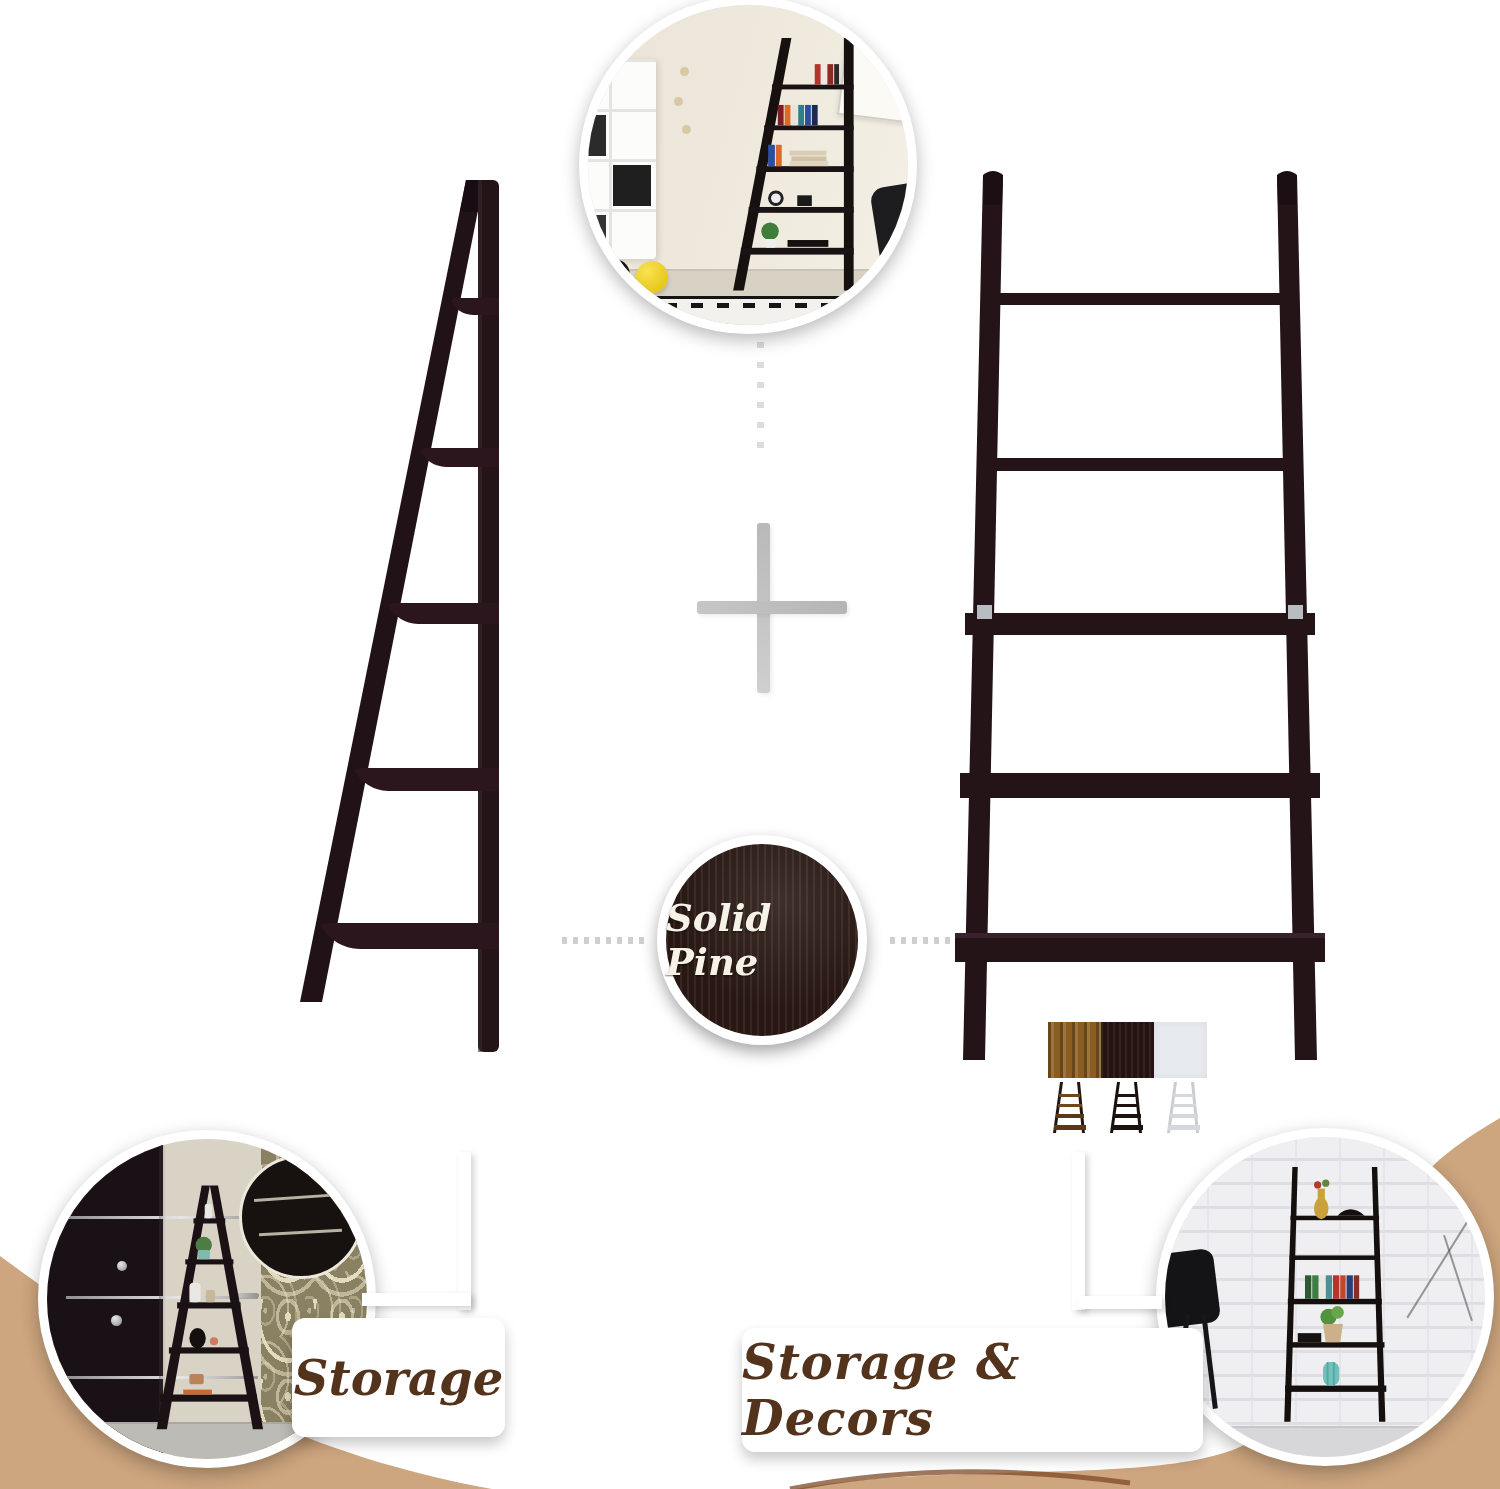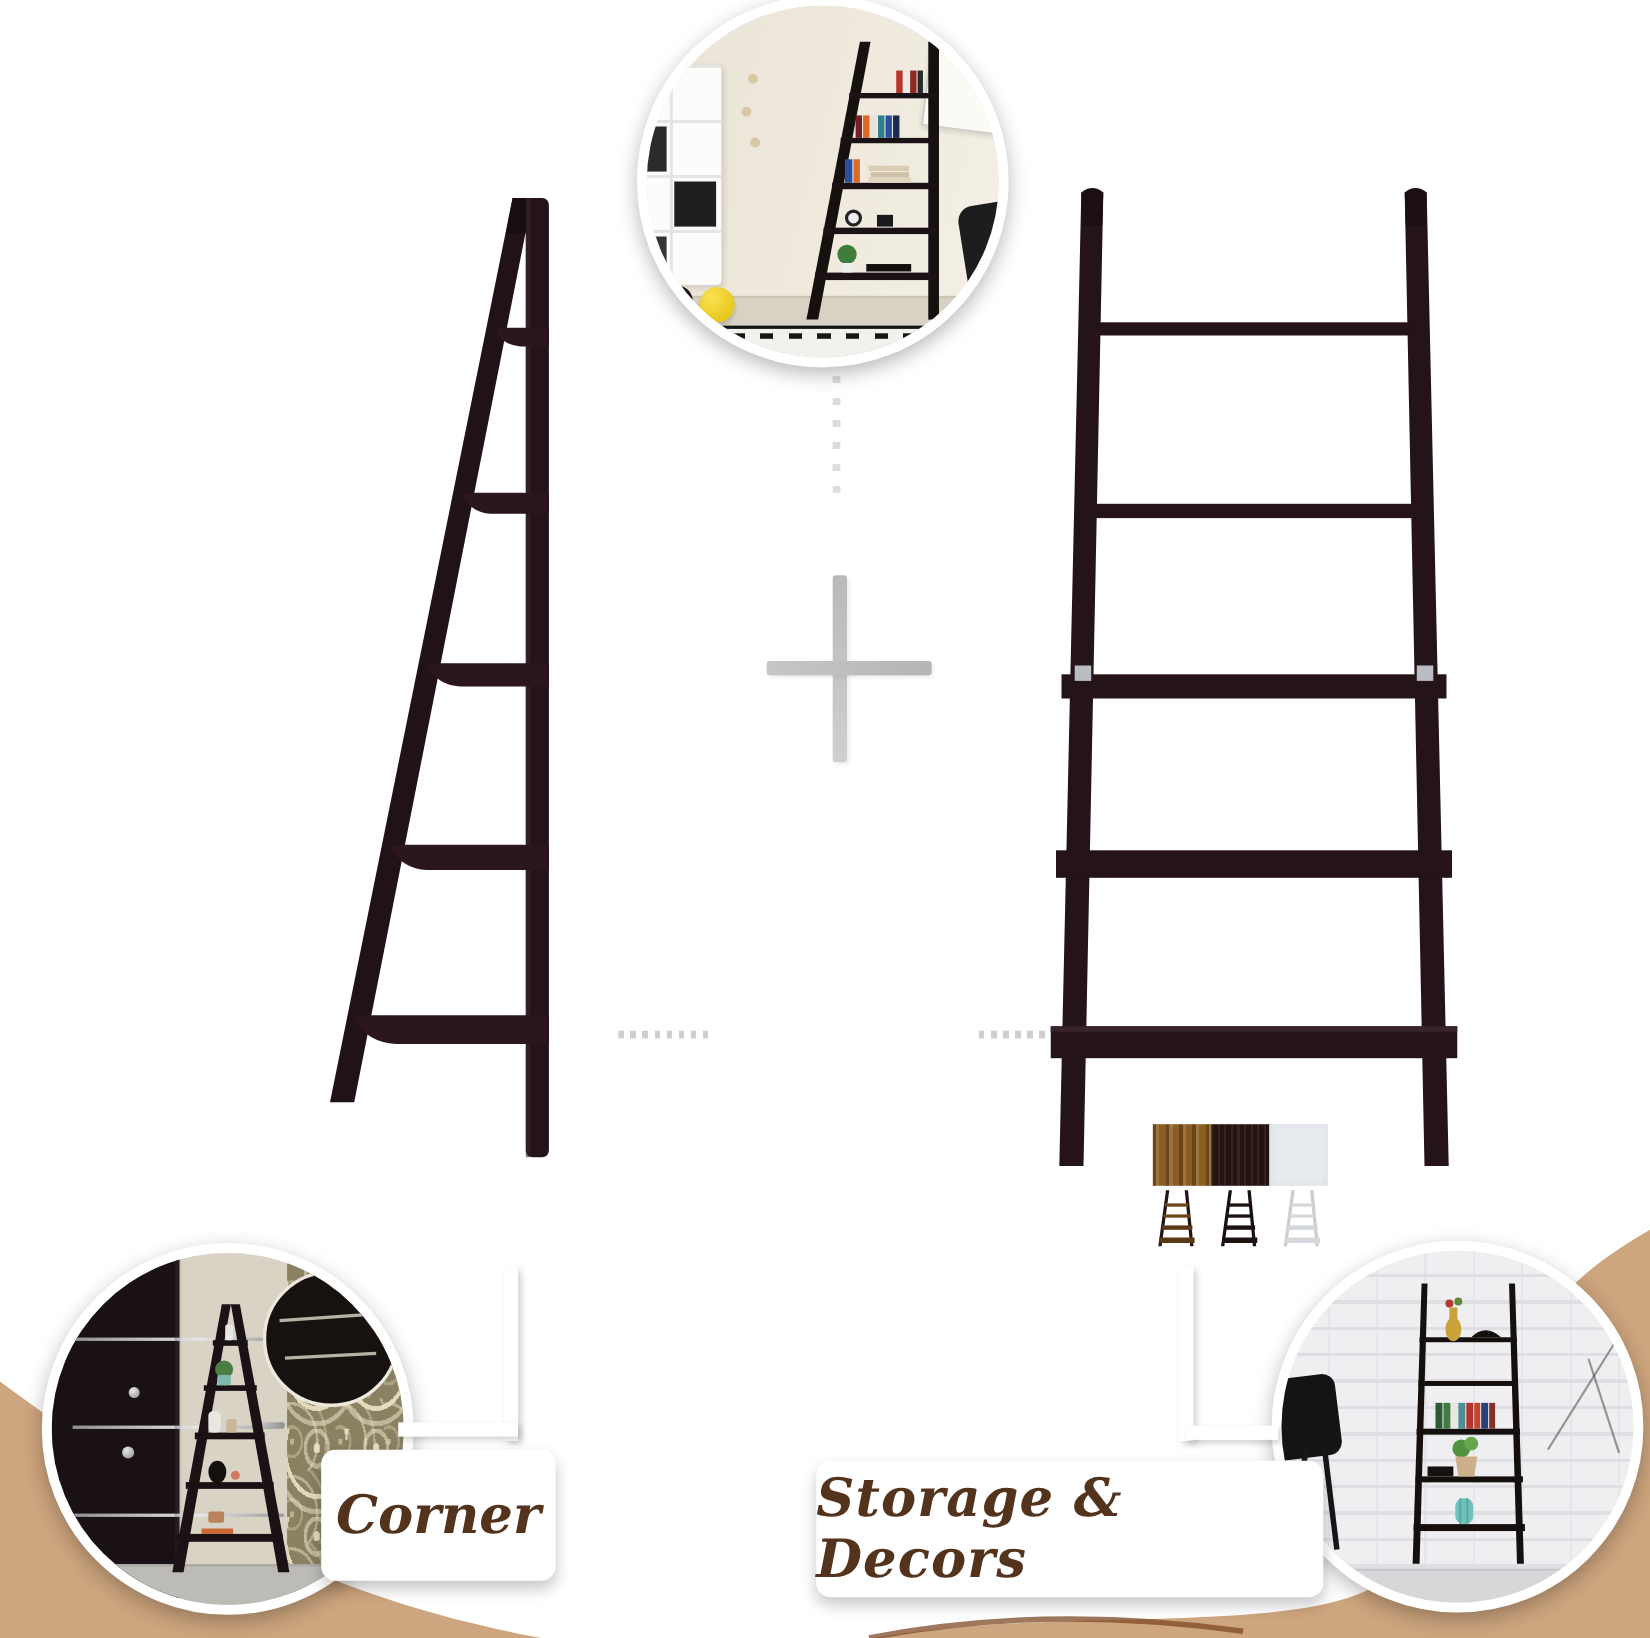--- a/index.html
+++ b/index.html
@@ -207,20 +207,23 @@
         <rect x="78" y="166" width="15" height="11" fill="#1a1a1a"></rect>
         <circle cx="50" cy="203" r="9" fill="#3f7d3a"></circle>
           <rect x="45" y="211" width="11" height="9" rx="2" fill="#eee"></rect>
         <rect x="68" y="212" width="42" height="7" fill="#15100d"></rect>
       </svg>
       <div class="ball-8"></div>
       <div class="ball-y"></div>
     </div>
   </div>
 
+  <div class="abs badge">
+    <span class="badge-text">Solid Pine</span>
+  </div>
 
   <div class="abs swatches">
     <div class="swatch walnut" style="background-color: rgb(138, 93, 34);"></div>
     <div class="swatch espresso" style="background-color: rgb(36, 19, 16);"></div>
     <div class="swatch white" style="background-color: rgb(231, 234, 238);"></div>
   </div>
   <div class="abs minis">
     <svg width="36" height="55" viewBox="0 0 36 55">
       <polygon points="8,2 11,2 4,53 1,53" fill="#241510"></polygon>
         <polygon points="25,2 28,2 33,53 30,53" fill="#241510"></polygon>
@@ -324,19 +327,19 @@
       </svg>
     </div>
   </div>
 
   <div class="abs conn lv"></div>
   <div class="abs conn lh"></div>
   <div class="abs conn rv"></div>
   <div class="abs conn rh"></div>
 
   <div class="abs callout call-l">
-    <span class="txt">Corner</span>
+    <span class="txt">Storage</span>
   </div>
   <div class="abs callout call-r">
     <span class="txt">Storage &amp; Decors</span>
   </div>
 
 </div>
 
 </body></html>

